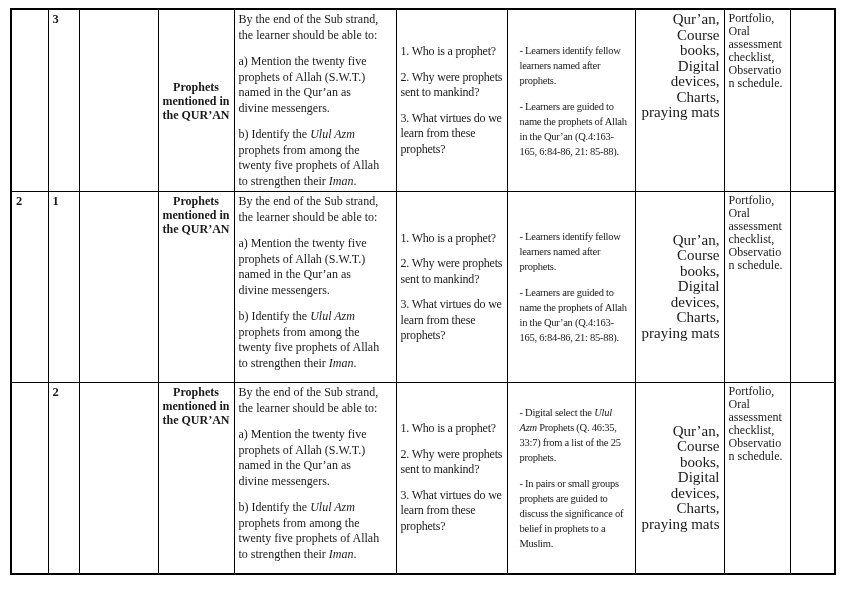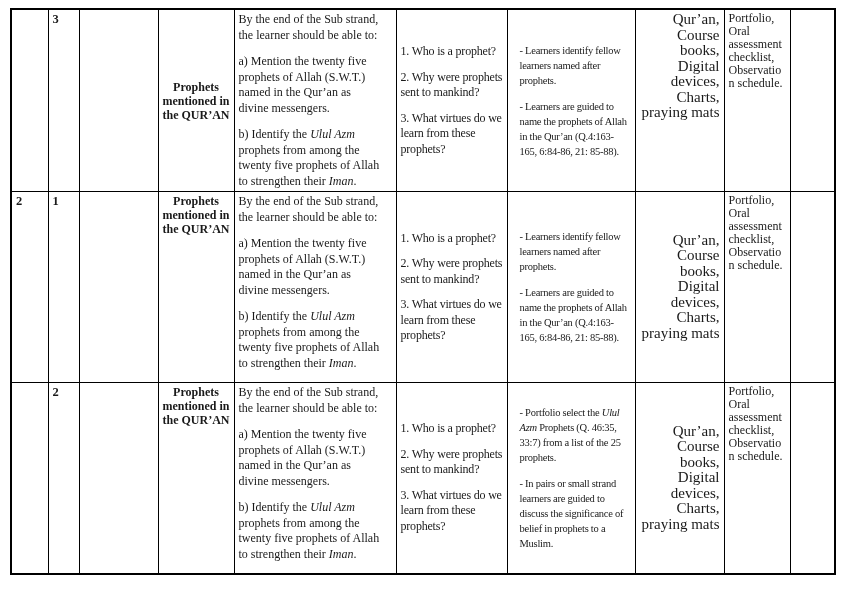--- a/index.html
+++ b/index.html
@@ -158,22 +158,22 @@
         <p>By the end of the Sub strand, the learner should be able to:</p>
         <p>a) Mention the twenty five prophets of Allah (S.W.T.) named in the Qur’an as divine messengers.</p>
         <p><span>b) Identify the </span><span class="it">Ulul Azm</span><span> prophets from among the twenty five prophets of Allah to strengthen their </span><span class="it">Iman</span><span>.</span></p>
       </td>
       <td class="vm questions">
         <p>1. Who is a prophet?</p>
         <p>2. Why were prophets sent to mankind?</p>
         <p>3. What virtues do we learn from these prophets?</p>
       </td>
       <td class="vm experiences">
-        <p><span>- Portfolio select the </span><span class="it">Ulul Azm</span><span> Prophets (Q. 46:35, 33:7) from a list of the 25 prophets.</span></p>
-        <p>- In pairs or small strand learners are guided to discuss the significance of belief in prophets to a Muslim.</p>
+        <p><span>- Digital select the </span><span class="it">Ulul Azm</span><span> Prophets (Q. 46:35, 33:7) from a list of the 25 prophets.</span></p>
+        <p>- In pairs or small groups prophets are guided to discuss the significance of belief in prophets to a Muslim.</p>
       </td>
       <td class="vm resources">Qur’an, Course books, Digital devices, Charts, praying mats</td>
       <td class="vt assessment">Portfolio, Oral assessment checklist, Observatio n schedule.</td>
       <td class="vt remarks"></td>
     </tr>
   </tbody>
     </table>
 </div>
 
 </body></html>

